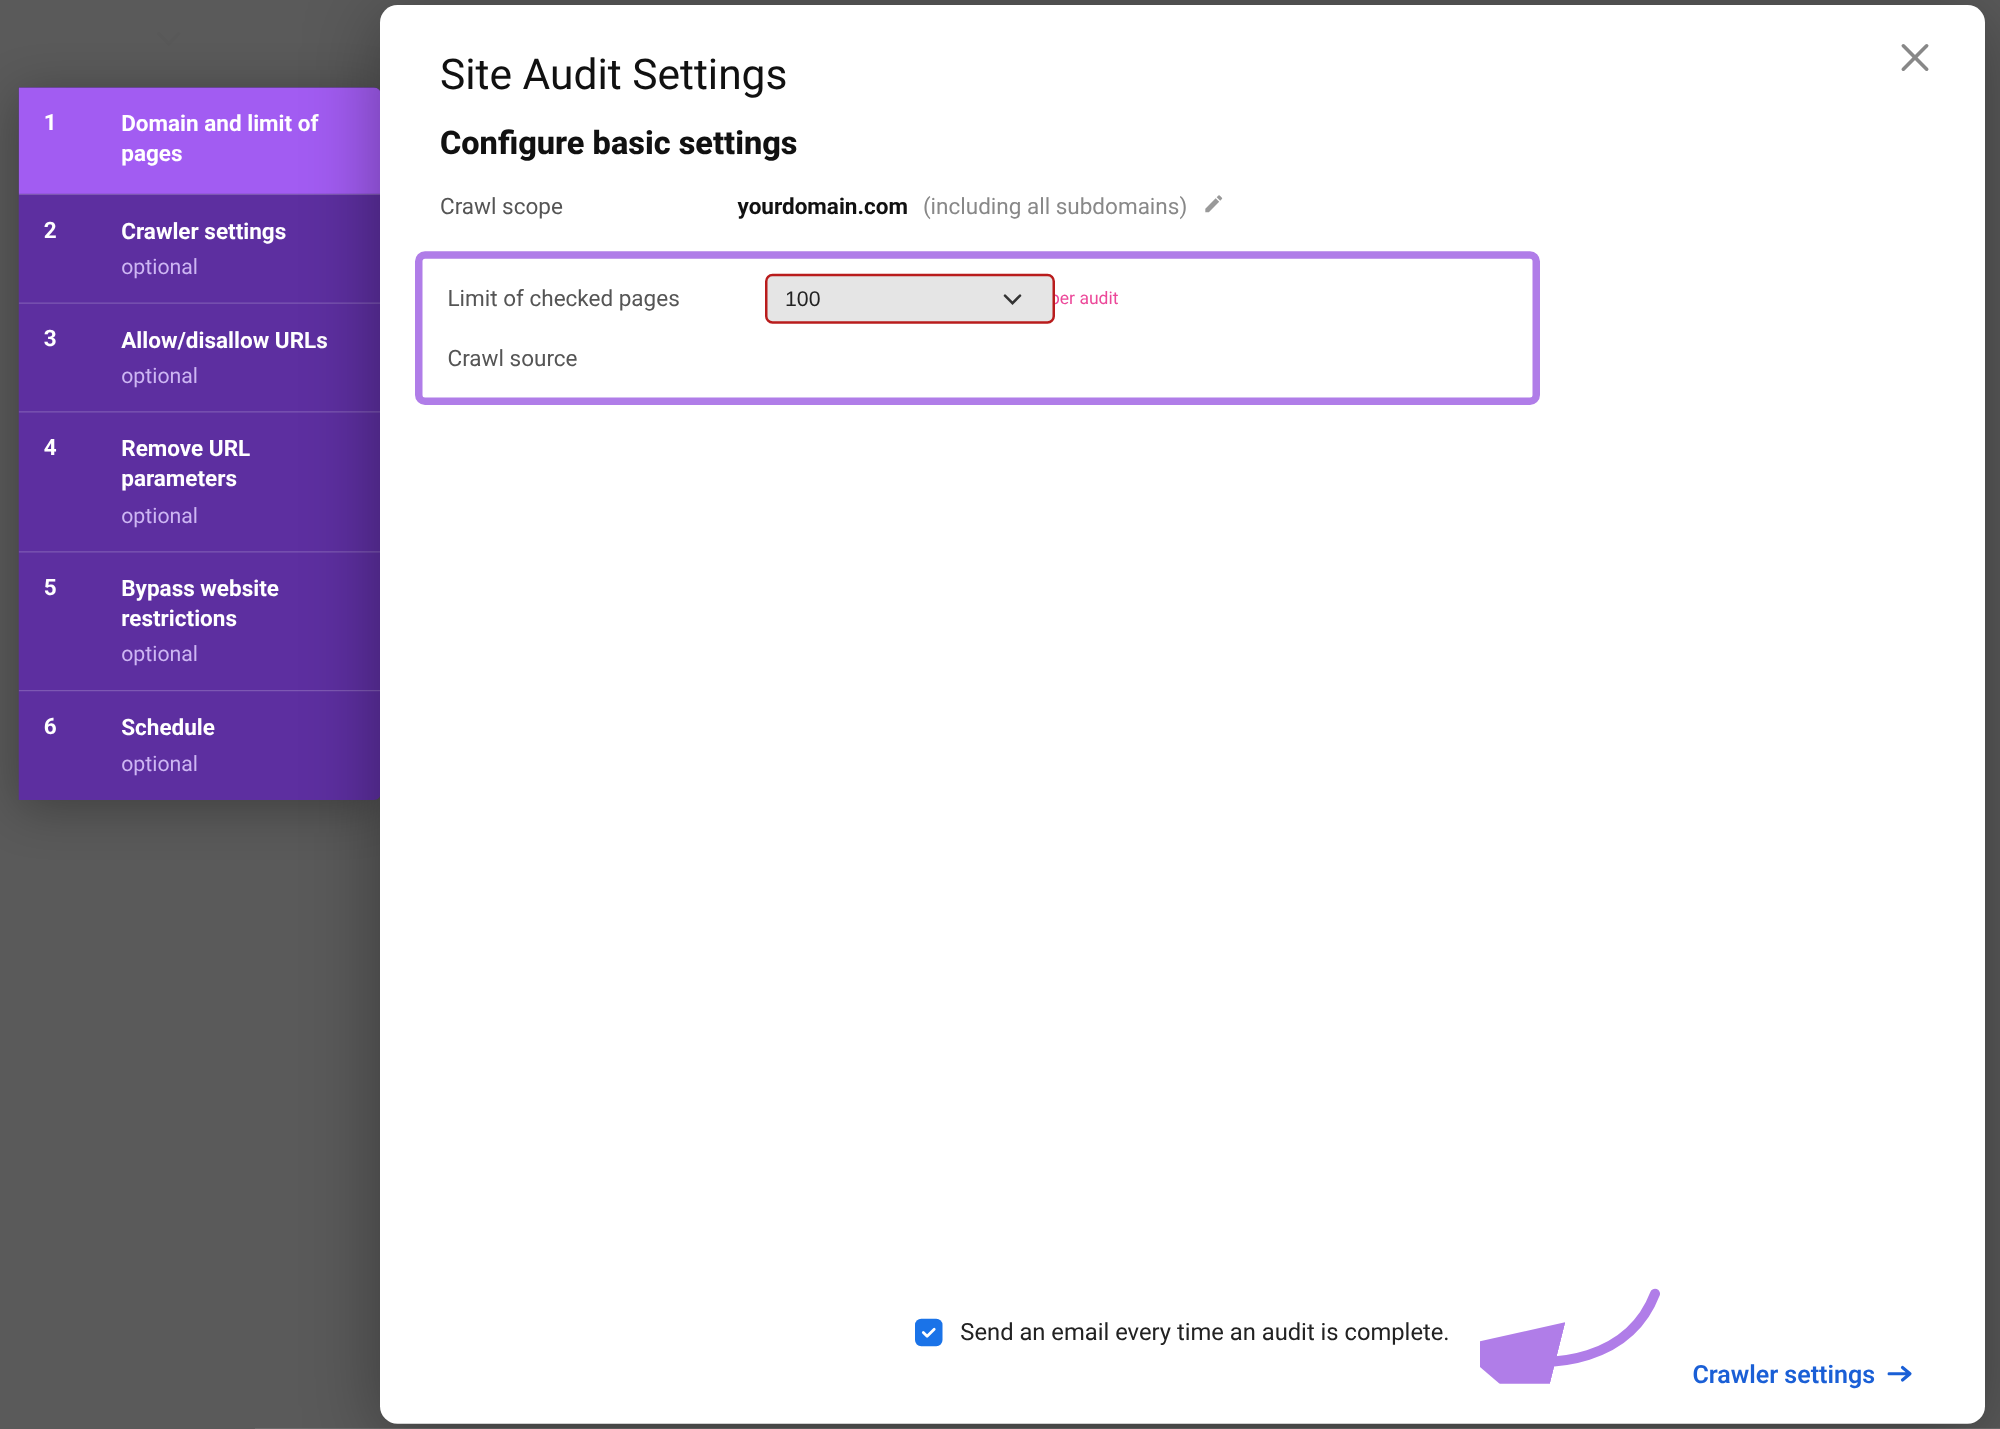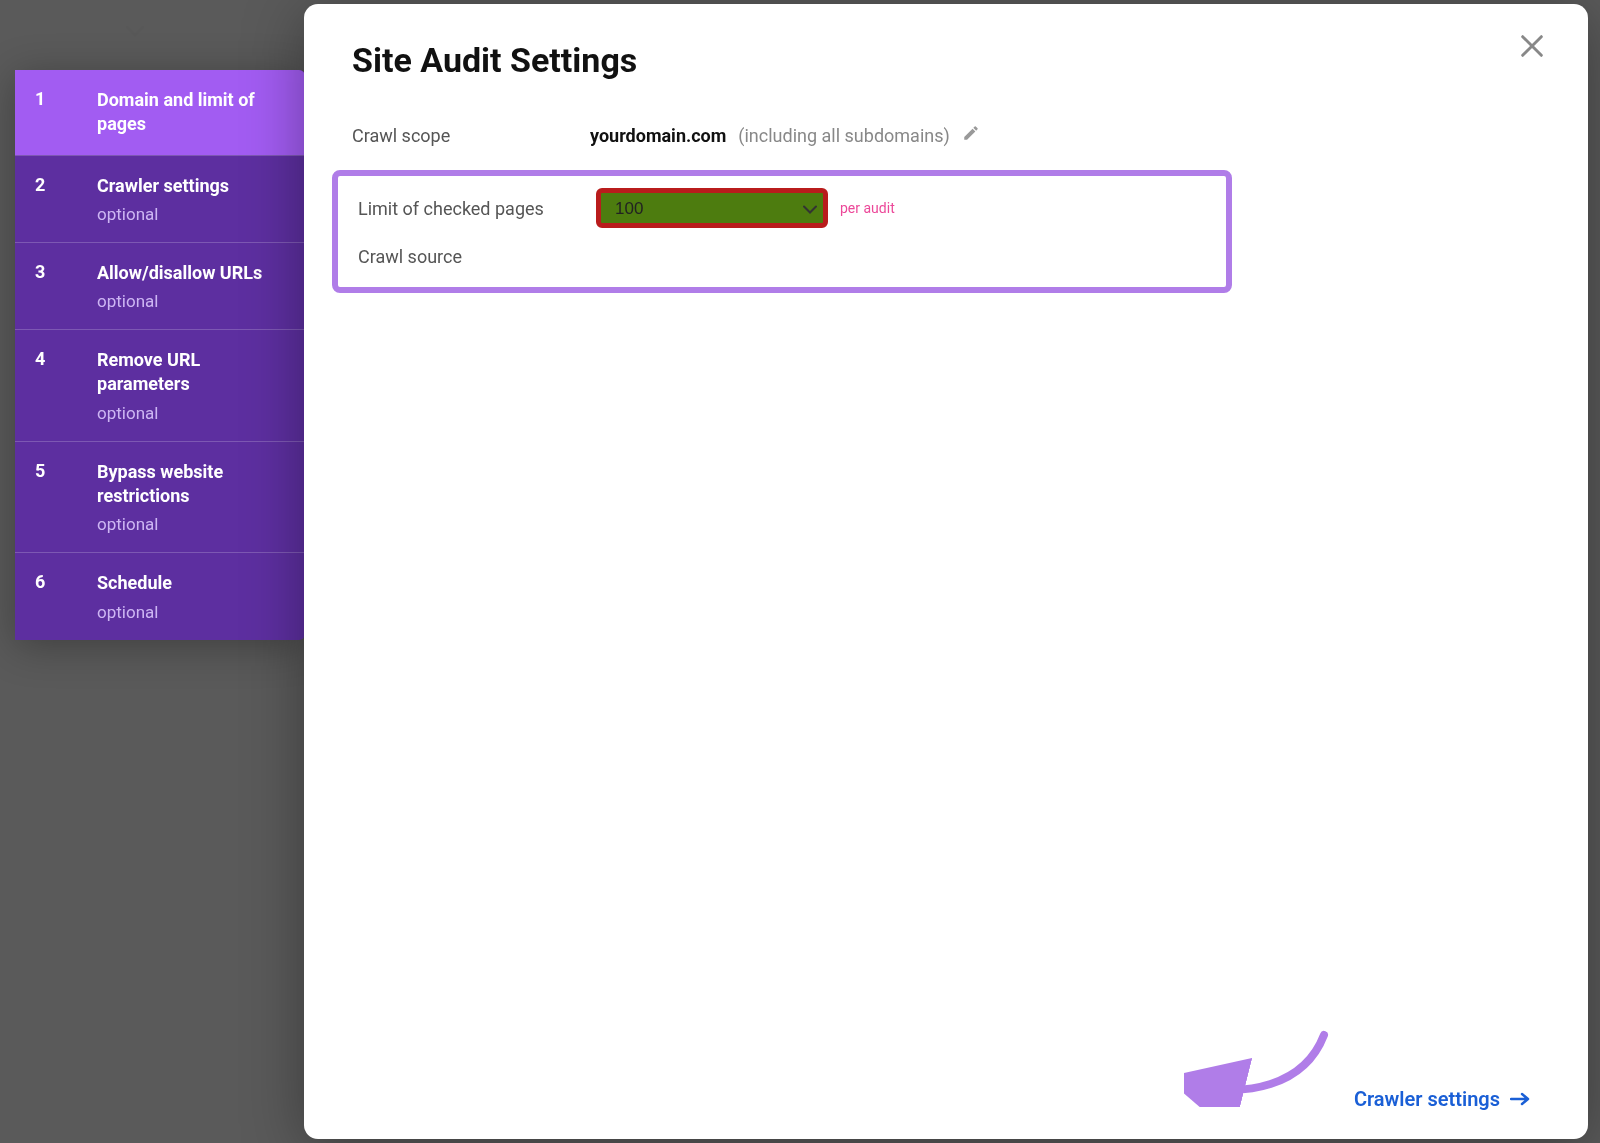--- a/index.html
+++ b/index.html
@@ -91,23 +91,23 @@
       height: 28px;
       cursor: pointer;
       color: #888;
     }
     .close-btn svg {
       width: 100%;
       height: 100%;
     }
     .modal h1 {
       font-size: 34px;
-      font-weight: 700;
+      font-weight: 400;
       color: #111;
-      margin-bottom: 44px;
+      margin-bottom: 20px;
     }
     .modal h2 {
       font-size: 26px;
       font-weight: 800;
       color: #111;
       margin-bottom: 24px;
     }
     .row {
       display: flex;
       align-items: center;
@@ -147,28 +147,29 @@
     .highlight-box .row {
       padding-left: 6px;
     }
     .select-wrap {
       position: relative;
       width: 232px;
     }
     .select-control {
       width: 100%;
       height: 40px;
-      border: 5px solid #b91c1c;
+      border: 2px solid #b91c1c;
       border-radius: 6px;
-      background: #4d7c0f;
+      background: #e5e5e5;
       padding: 0 38px 0 14px;
       font-size: 17px;
       color: #222;
       appearance: none;
       cursor: pointer;
+      margin-left: 16px;
     }
     .select-caret {
       position: absolute;
       right: 10px;
       top: 50%;
       transform: translateY(-50%);
       pointer-events: none;
       color: #333;
     }
     .suffix {
@@ -303,20 +304,21 @@
 </div>
 
 <div class="modal">
   <div class="close-btn">
     <svg viewBox="0 0 24 24">
         <path d="M4 4l16 16M20 4L4 20" stroke="currentColor" stroke-width="2.5" stroke-linecap="round"></path>
       </svg>
   </div>
 
   <h1>Site Audit Settings</h1>
+  <h2>Configure basic settings</h2>
 
   <div class="row">
     <div class="label">Crawl scope</div>
     <div class="value">
       <span class="domain">yourdomain.com</span>
       <span class="subdomains">(including all subdomains)</span>
       <span class="edit-icon">
         <svg width="18" height="18" viewBox="0 0 24 24">
             <path d="M3 17.25V21h3.75L17.81 9.94l-3.75-3.75L3 17.25zM20.71 7.04a1 1 0 0 0 0-1.41l-2.34-2.34a1 1 0 0 0-1.41 0l-1.83 1.83 3.75 3.75 1.83-1.83z" fill="currentColor"></path>
           </svg>
@@ -341,20 +343,28 @@
         <span class="suffix">per audit</span>
       </div>
     </div>
 
     <div class="row">
       <div class="label">Crawl source</div>
     </div>
   </div>
 
   <div class="modal-footer">
+    <div class="email-row">
+      <div class="checkbox">
+        <svg viewBox="0 0 16 16">
+            <path d="M3 8l3.5 3.5L13 5" stroke="currentColor" stroke-width="2.5" fill="none" stroke-linecap="round" stroke-linejoin="round"></path>
+          </svg>
+      </div>
+      <span>Send an email every time an audit is complete.</span>
+    </div>
 
     <div class="actions">
       <a class="crawler-link">
         <span>Crawler settings</span>
         <svg viewBox="0 0 20 14">
             <path d="M1 7h16M12 2l6 5-6 5" stroke="currentColor" stroke-width="2.5" fill="none" stroke-linecap="round" stroke-linejoin="round"></path>
           </svg>
       </a>
     </div>
   </div>

